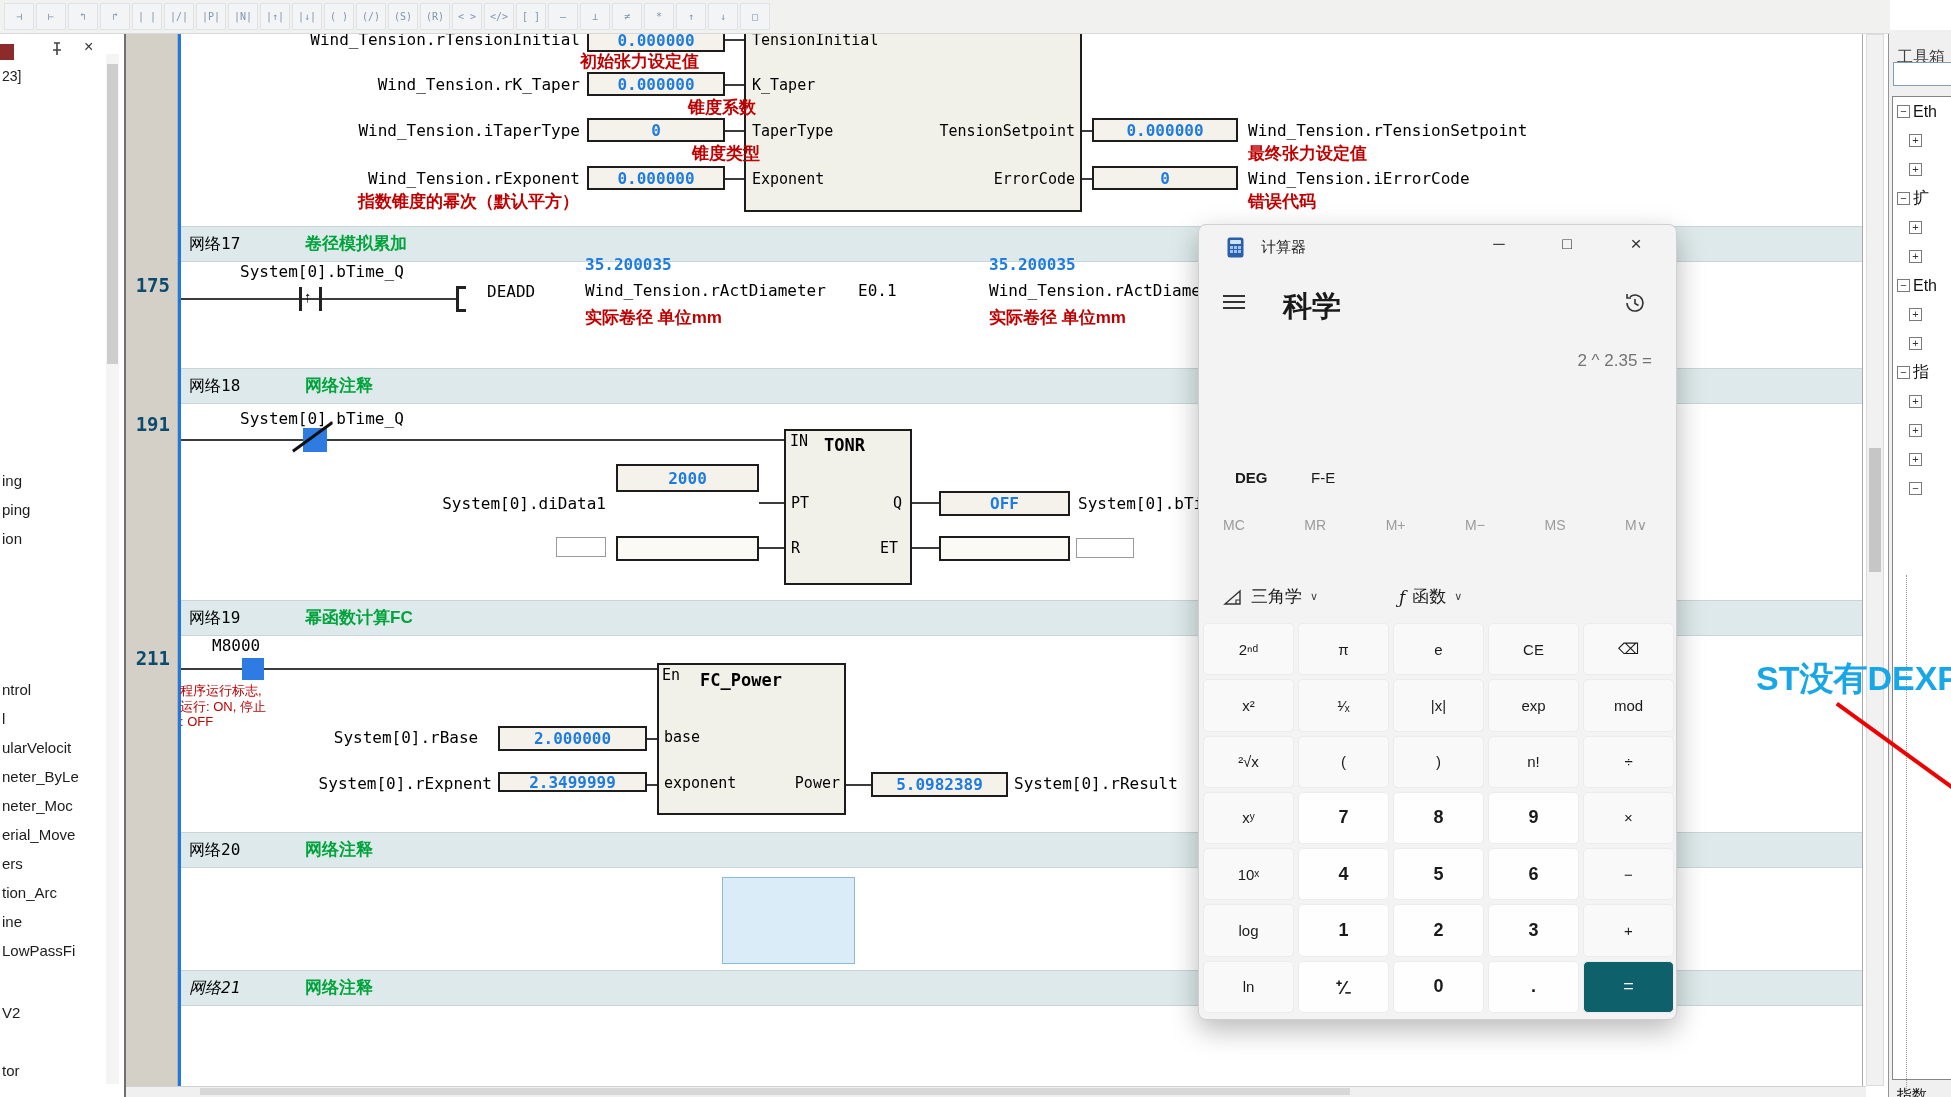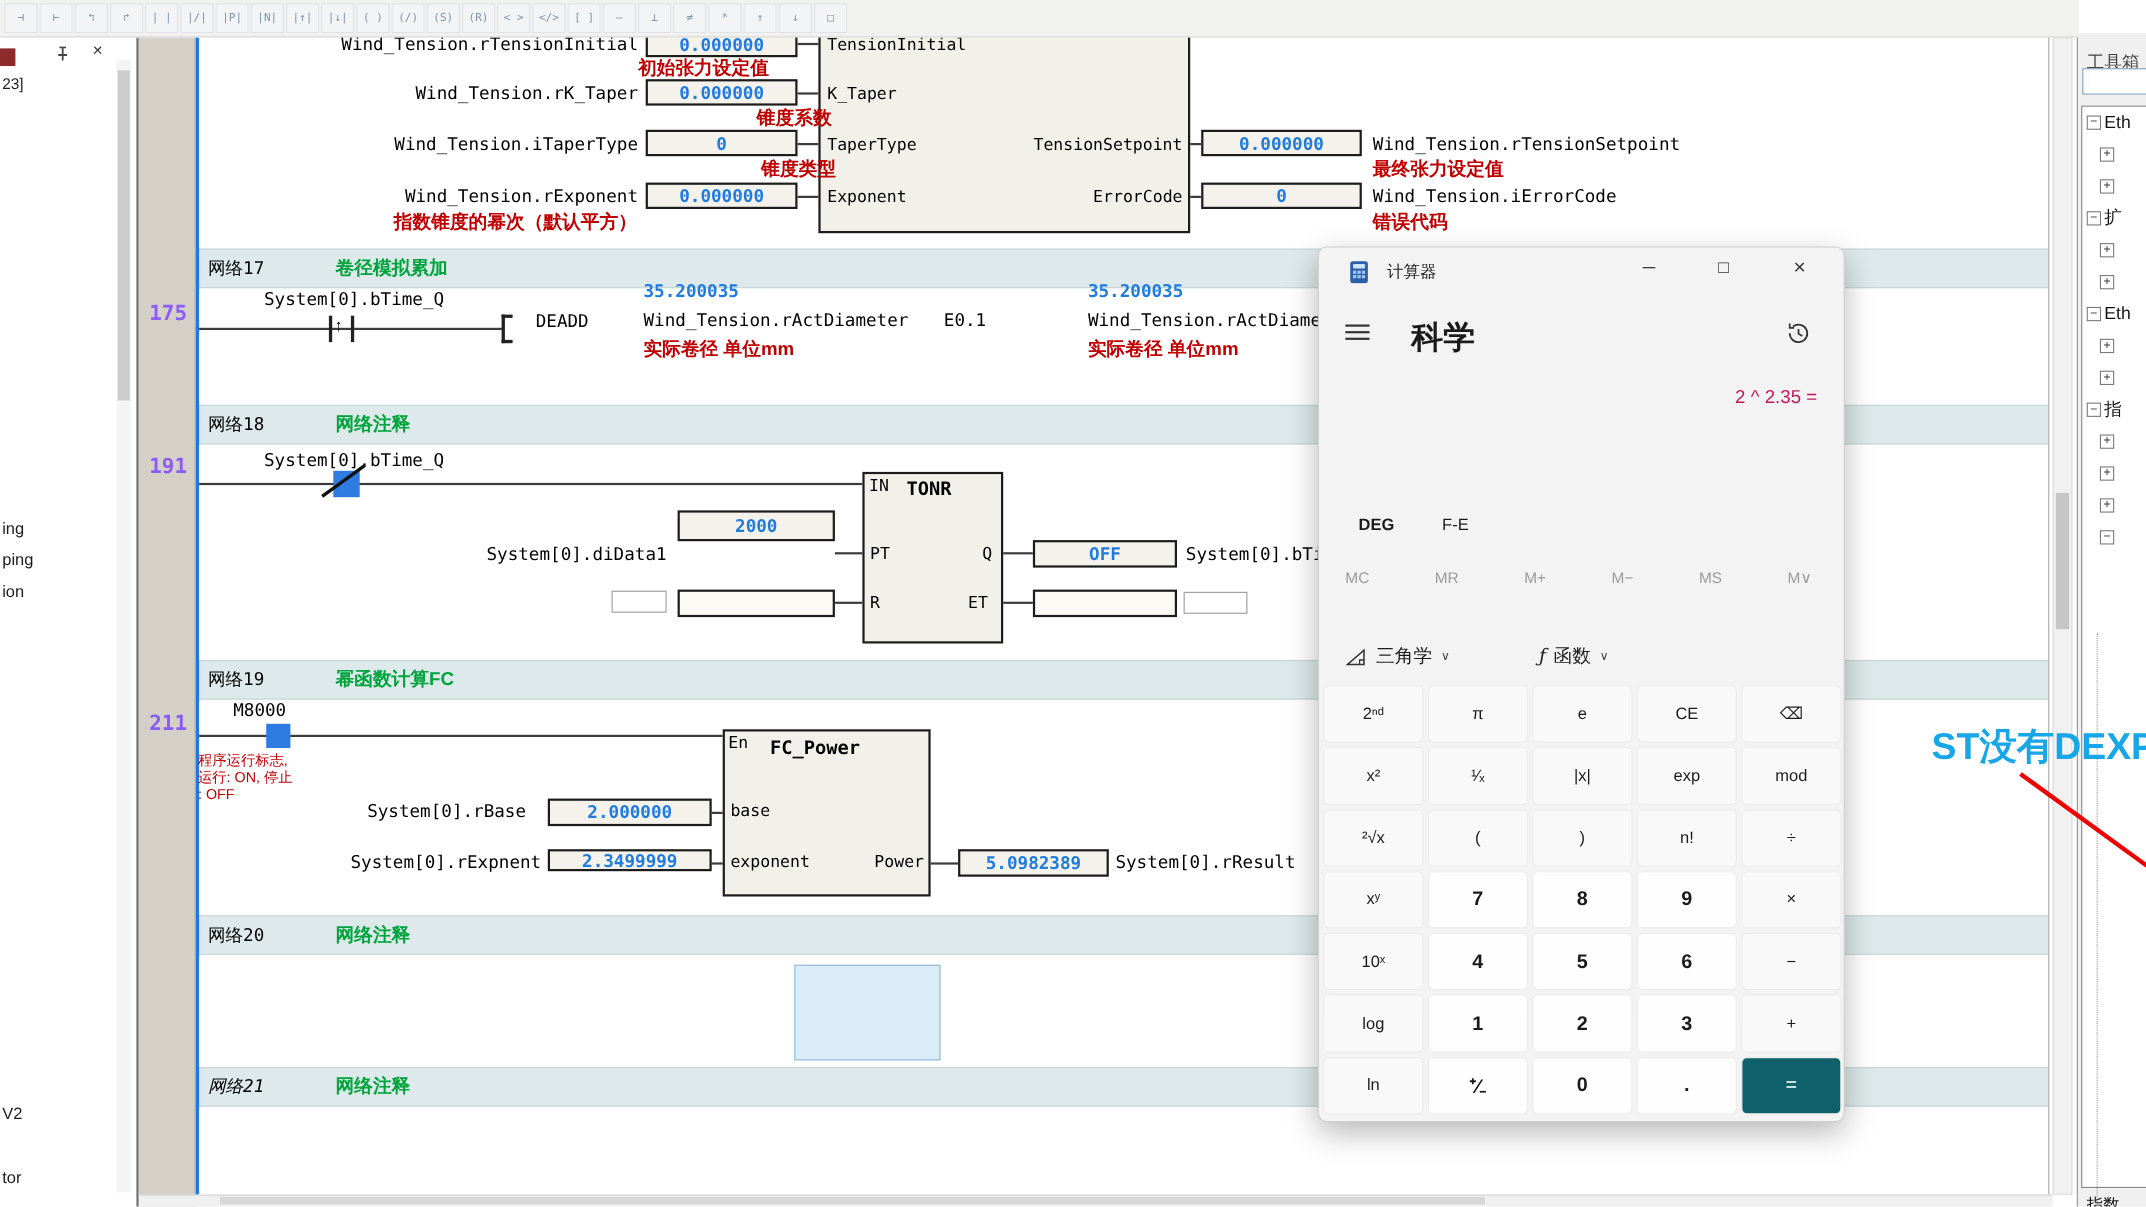--- a/index.html
+++ b/index.html
@@ -29,21 +29,21 @@
   .lp-top-text { left:2px; top:34px; font-size:14px; color:#222; }
   .lp-group { left:2px; font-size:15px; color:#1c1c1c; line-height:29px; }
   #lp-scroll { left:106px; top:20px; width:13px; height:1030px; background:#f4f4f4; }
   #lp-thumb { left:107px; top:30px; width:11px; height:300px; background:#cdcdcd; }
   .winbtn { color:#333; font-size:14px; line-height:14px; }
 
   
   #editor { left:126px; top:34px; width:1736px; height:1052px; background:#fff; z-index:1; }
   #gutter { left:126px; top:34px; width:52px; height:1063px; background:#d4d0c8;
     border-right:1px solid #b7b4ac; z-index:2; }
-  .gut-num { left:126px; width:44px; text-align:right; font-weight:bold; font-size:19px; color:#8b5cf6;
+  .gut-num { left:126px; width:44px; text-align:right; font-weight:bold; font-size:19px; color:#0c4a6e;
     z-index:3; font-family:"DejaVu Sans Mono", monospace; }
   #rail { left:178px; top:34px; width:3px; height:1052px; background:#1e78e8; z-index:3; }
   .band { left:179px; width:1683px; height:36px; background:#dde9ea; border-top:1px solid #c6d6d8;
     border-bottom:1px solid #c6d6d8; z-index:2; }
   .net-label { font-size:16px; color:#000; z-index:3; }
   .net-comment { font-size:17px; font-weight:bold; color:#00a33c; z-index:3; }
   .lvar { font-size:16px; color:#000; z-index:3; }
   .lval { font-size:16px; font-weight:bold; color:#1e7be0; z-index:3; }
   .lred { font-size:17px; font-weight:bold; color:#c00000; z-index:3; }
   .lred-sm { font-size:13px; color:#c00000; z-index:3; }
@@ -70,21 +70,21 @@
 
   
   #calc { left:1198px; top:224px; width:479px; height:796px; background:#f3f3f3;
     border:1px solid #cfcfcf; border-radius:8px; box-shadow:0 10px 28px rgba(0,0,0,.28);
     z-index:20; }
   #calc .rel { position:absolute; }
   #calc-title { left:62px; top:13px; font-size:15px; color:#1b1b1b; }
   .calc-winbtn { width:44px; height:30px; top:4px; display:flex; align-items:center;
     justify-content:center; color:#333; }
   #calc-mode { left:84px; top:62px; font-size:29px; font-weight:600; color:#1a1a1a; }
-  #calc-expr { right:24px; top:126px; font-size:17px; color:#be185d; }
+  #calc-expr { right:24px; top:126px; font-size:17px; color:#737373; }
   #calc-result { right:24px; top:152px; font-size:25px; font-weight:600; color:#1a1a1a;
     letter-spacing:-0.3px; white-space:nowrap; }
   #calc-deg { left:36px; top:244px; font-size:15px; color:#1b1b1b; font-weight:600; }
   #calc-fe { left:112px; top:244px; font-size:15px; color:#1b1b1b; }
   #calc-mem { left:24px; top:292px; width:424px; display:flex; justify-content:space-between; }
   .memitem { font-size:14px; color:#9b9b9b; }
   #calc-trig { left:24px; top:360px; display:flex; align-items:center; font-size:17px; color:#1a1a1a; }
   #calc-func { left:200px; top:360px; display:flex; align-items:center; font-size:17px; color:#1a1a1a; }
   .caret { font-size:11px; color:#444; margin-left:8px; }
   #keypad { left:4px; top:398px; width:471px; height:390px; display:grid;
@@ -160,20 +160,33 @@
           <path d="M4 1 h6 M7 1 v7 M3 8 h8 M7 8 v5" stroke="#444" stroke-width="1.6" fill="none"></path>
         </svg>
     </span>
     <span class="abs winbtn" style="left:84px; top:6px; font-size:16px;">×</span>
     <div class="abs lp-top-text">23]</div>
     <div class="abs lp-group" style="top:432px;">
 
     <div>ing</div>
         <div>ping</div>
         <div>ion</div>
+      </div>
+    <div class="abs lp-group" style="top:641px;">
+
+    <div>ntrol</div>
+        <div>l</div>
+        <div>ularVelocit</div>
+        <div>neter_ByLe</div>
+        <div>neter_Moc</div>
+        <div>erial_Move</div>
+        <div>ers</div>
+        <div>tion_Arc</div>
+        <div>ine</div>
+        <div>LowPassFi</div>
       </div>
     <div class="abs lp-group" style="top:964px;">
 
     <div>V2</div>
       </div>
     <div class="abs lp-group" style="top:1022px;">
 
     <div>tor</div>
       </div>
     <div id="lp-scroll" class="abs"></div>

